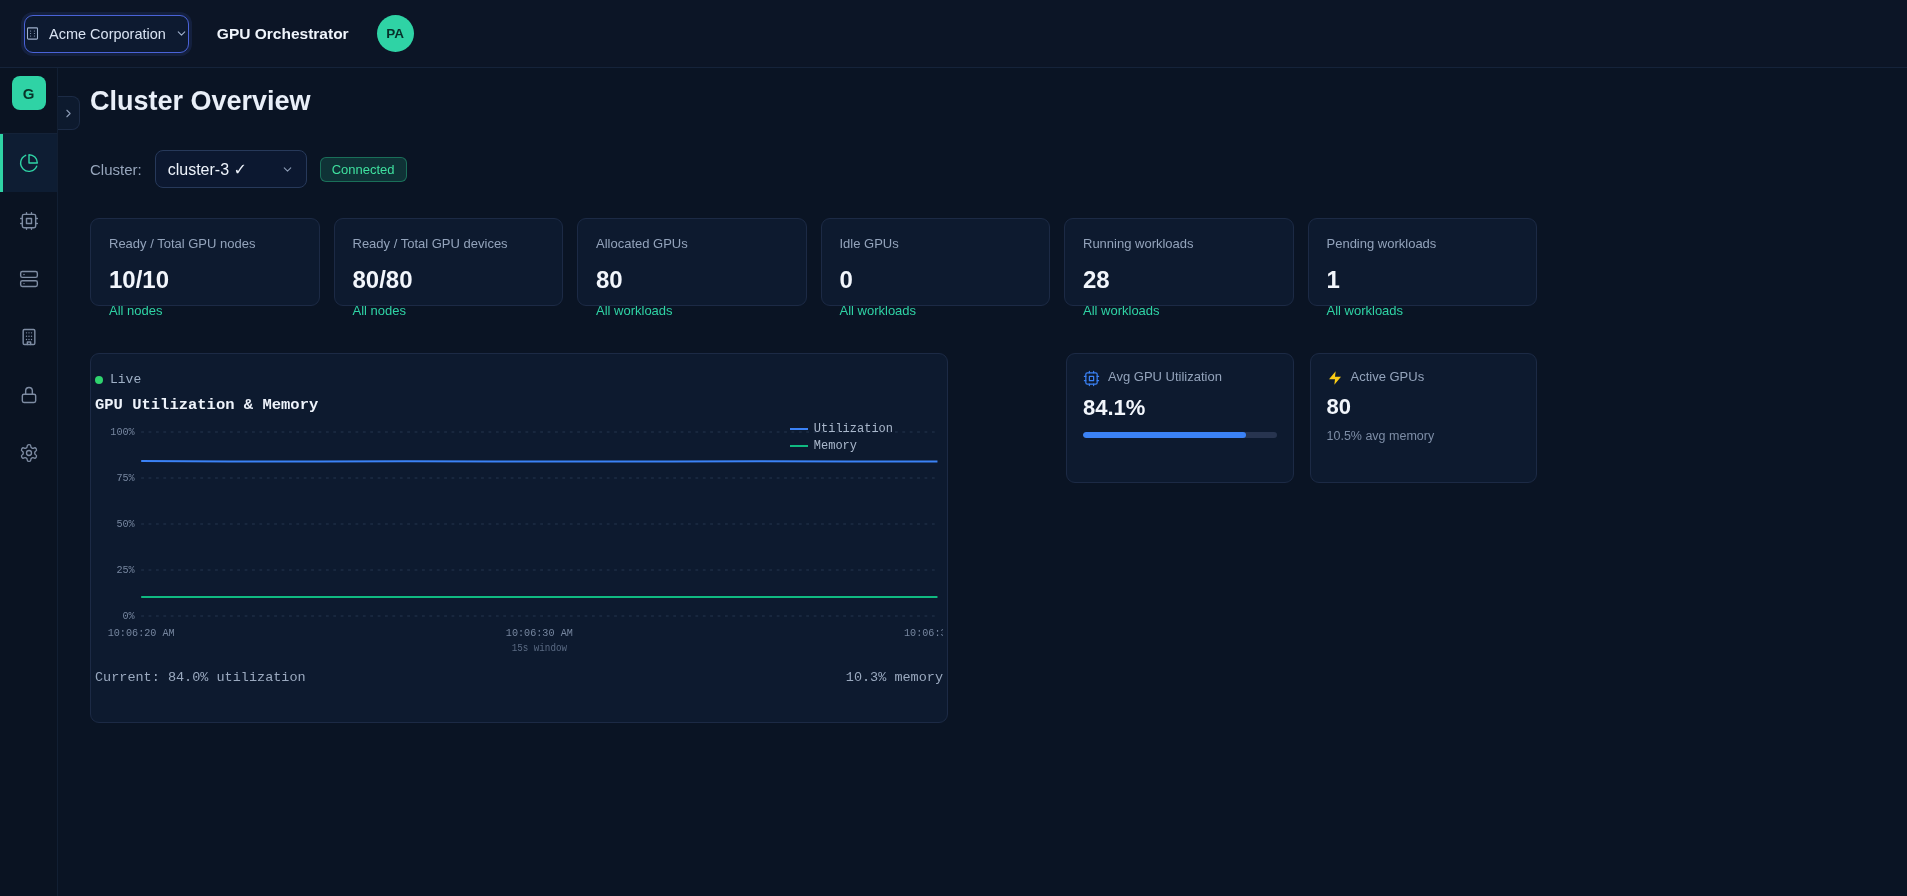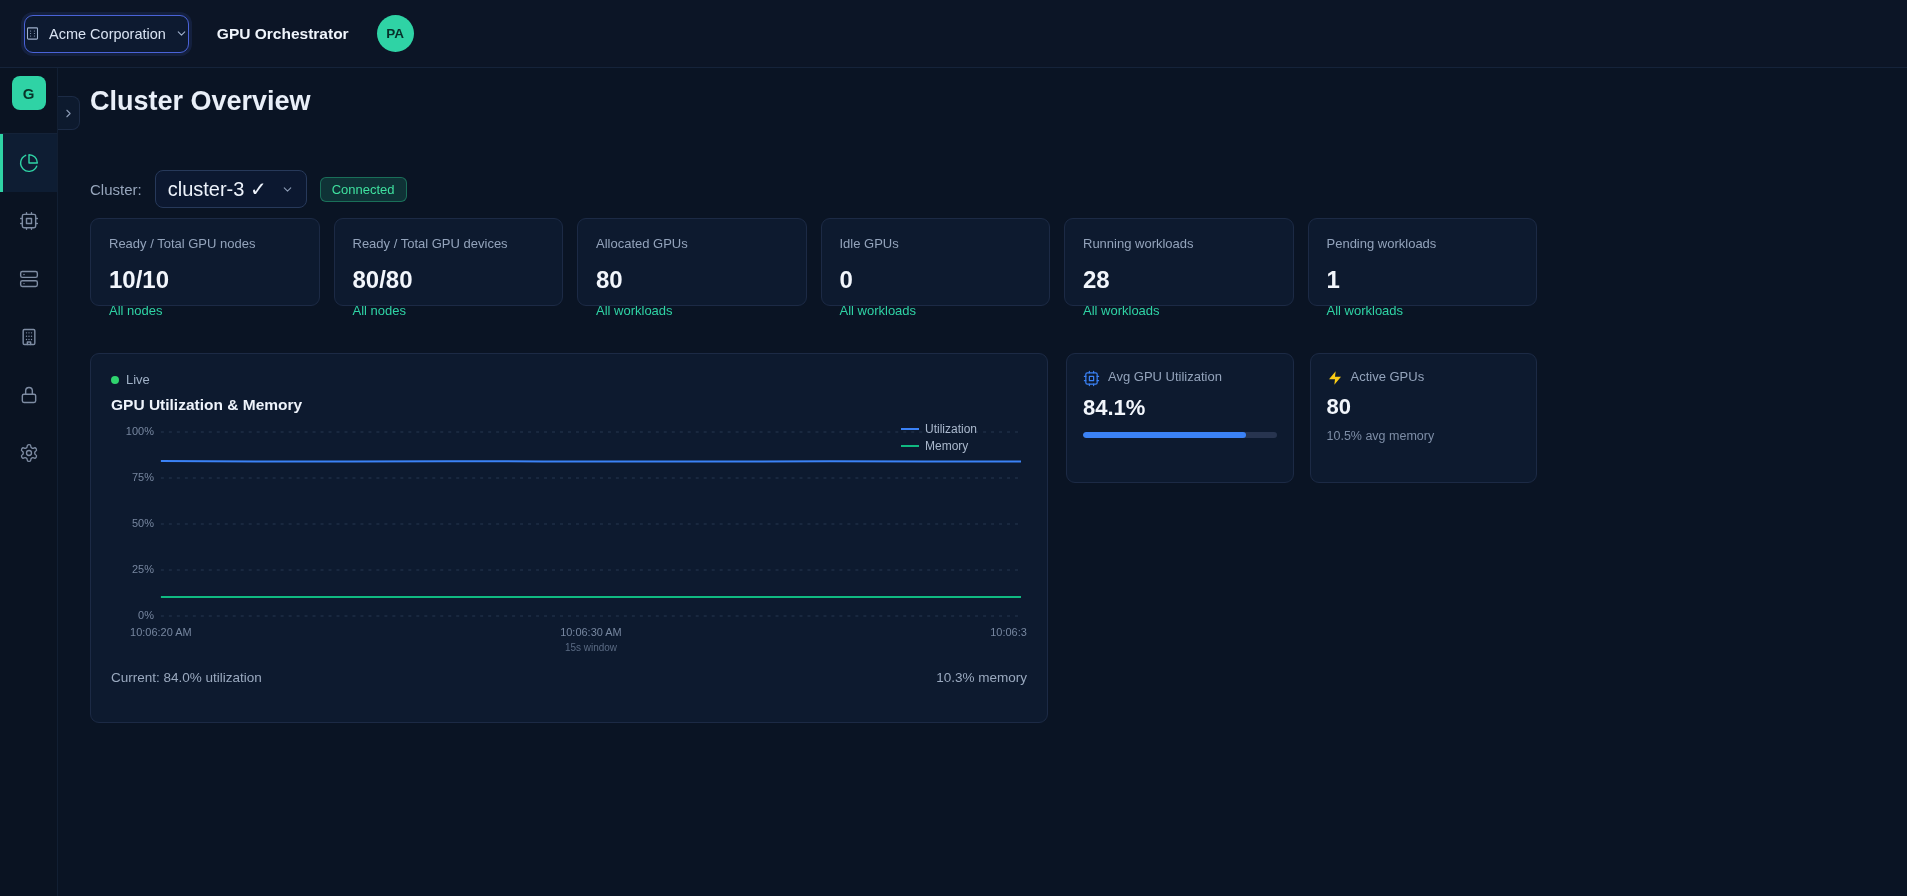--- a/index.html
+++ b/index.html
@@ -27,39 +27,39 @@
   .nav-item { position:relative; width:100%; height:58px; display:flex; align-items:center; justify-content:center;
               background:none; border:none; cursor:pointer; color:#7e8ca3; }
   .nav-item.active { background:#0e1d33; color:#2fd3a5; }
   .nav-item.active::before { content:''; position:absolute; left:0; top:0; bottom:0; width:3px; background:#2fd3a5; }
   .sidebar-expander { position:absolute; left:58px; top:96px; width:22px; height:34px; background:#0d1a2e;
                       border:1px solid #1c2b45; border-left:none; border-radius:0 8px 8px 0;
                       display:flex; align-items:center; justify-content:center; color:#8b9bb4; cursor:pointer; z-index:6; }
 
   
   .page-title { position:absolute; left:90px; top:86px; font-size:27px; font-weight:700; color:#e9eff8; }
-  .cluster-row { position:absolute; left:90px; top:170px; height:38px; display:flex; align-items:center; gap:13px; }
+  .cluster-row { position:absolute; left:90px; top:150px; height:38px; display:flex; align-items:center; gap:13px; }
   .cluster-label { color:#97a6bc; font-size:15px; }
   .cluster-select { height:38px; min-width:152px; padding:0 12px; display:flex; align-items:center;
                     justify-content:space-between; gap:14px; background:#0c1830; border:1px solid #27395a;
-                    border-radius:8px; color:#eef3fb; font-size:20px; cursor:pointer; }
+                    border-radius:8px; color:#eef3fb; font-size:16px; cursor:pointer; }
   .cluster-select svg { color:#8b9bb4; }
   .badge { padding:4px 11px; border-radius:6px; background:rgba(45,211,150,.16);
            border:1px solid rgba(45,211,150,.38); color:#3fe09f; font-size:13px; }
 
   
   .card { background:#0d1a2f; border:1px solid #1c2a45; border-radius:9px; }
   .stat-cards { position:absolute; left:90px; top:218px; width:1447px; display:flex; gap:14px; }
   .stat-card { flex:1; height:88px; padding:17px 18px; }
   .stat-label { color:#93a3bb; font-size:13px; }
   .stat-value { color:#f2f6fc; font-size:24px; font-weight:700; margin-top:15px; }
   .stat-link { color:#2fd3a5; font-size:13px; margin-top:9px; display:inline-block; cursor:pointer; }
 
   
-  .chart-card { position:absolute; left:90px; top:353px; width:958px; height:370px; padding:18px 20px; }
+  .chart-card { position:absolute; left:90px; top:353px; width:858px; height:370px; padding:18px 4px;font-family:Liberation Mono, monospace; }
   .live-row { display:flex; align-items:center; gap:7px; color:#9fb0c6; font-size:13px; }
   .live-dot { width:8px; height:8px; border-radius:50%; background:#2fd36e; }
   .chart-title { margin-top:9px; color:#eef3fb; font-size:15.5px; font-weight:700; }
   .chart-wrap { position:relative; margin-top:6px; height:238px; }
   .chart-wrap svg { width:100%; height:100%; display:block; }
   .legend { position:absolute; top:2px; right:50px; display:flex; flex-direction:column; gap:3px; }
   .legend-item { display:flex; align-items:center; gap:6px; color:#aab8cc; font-size:12px; }
   .legend-swatch { width:18px; height:2px; display:inline-block; }
   .chart-footer { display:flex; justify-content:space-between; margin-top:12px; color:#9aa9bf; font-size:13.5px; }
 

